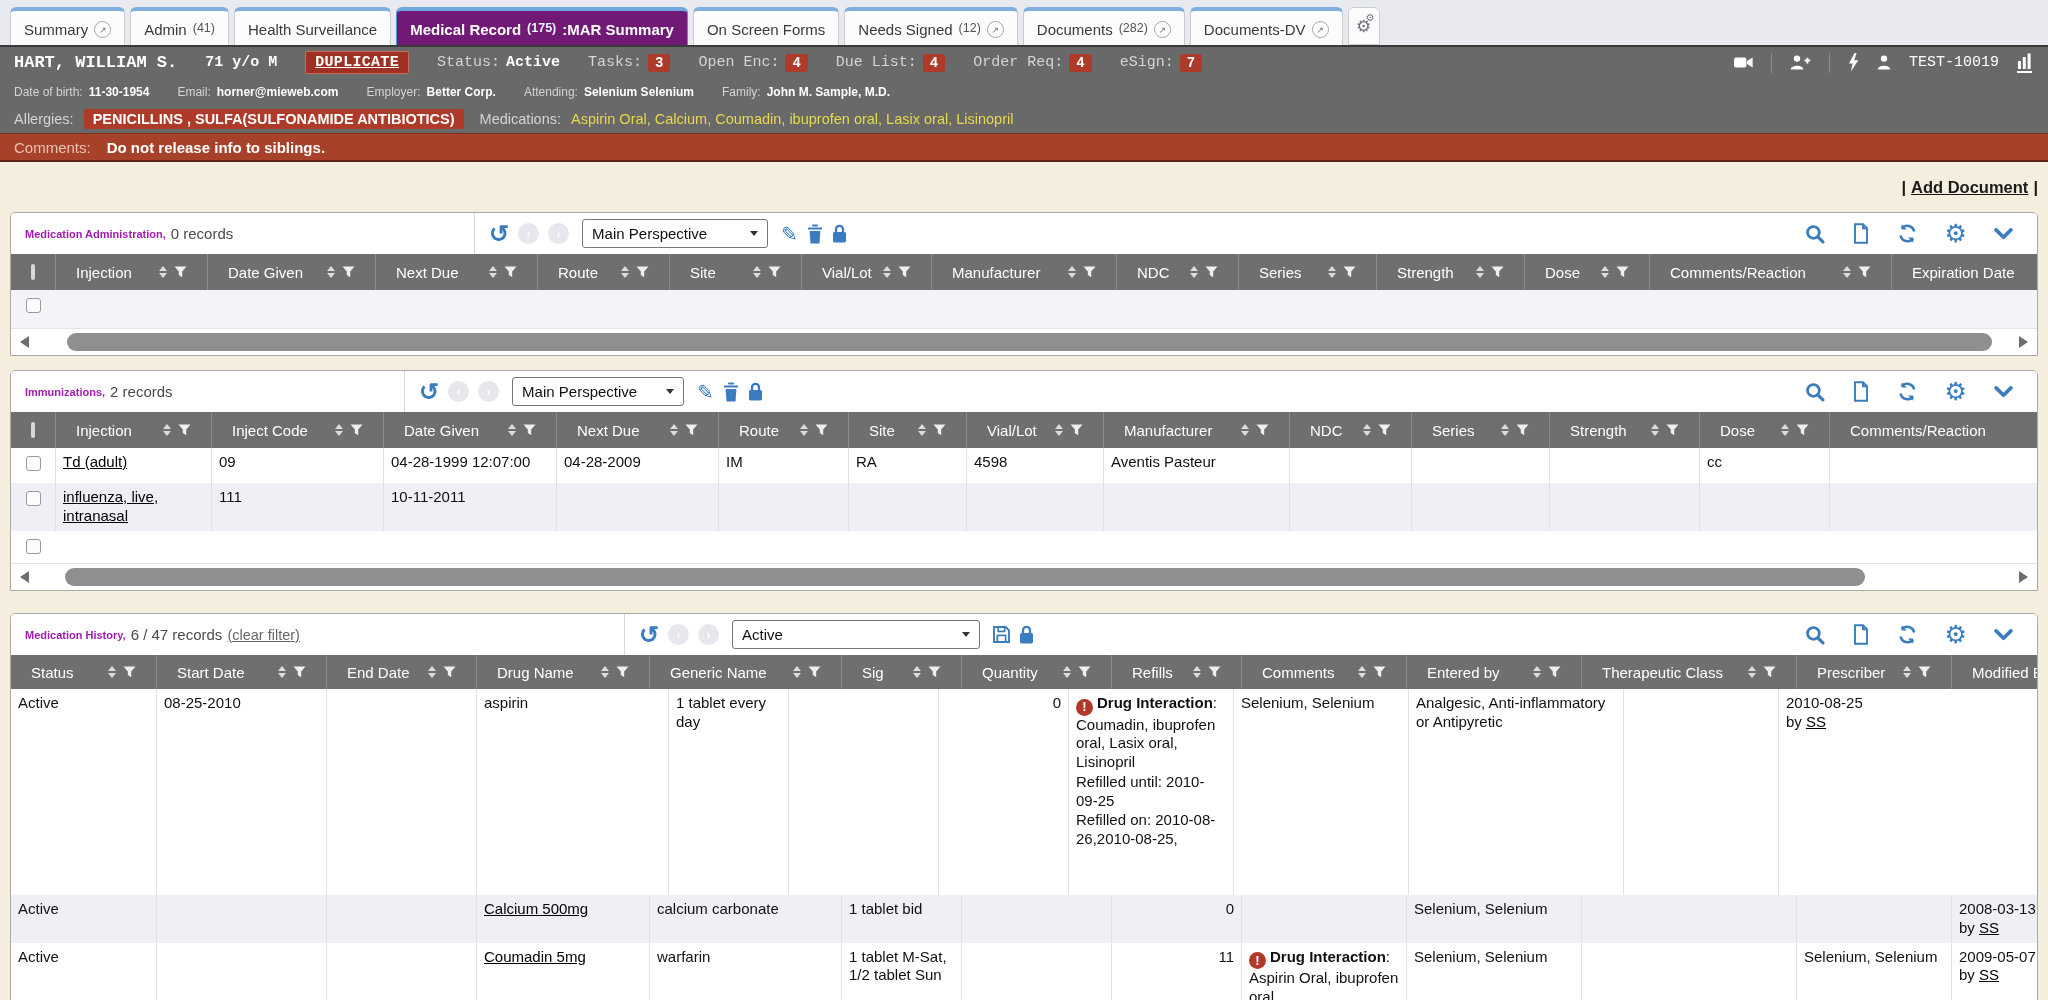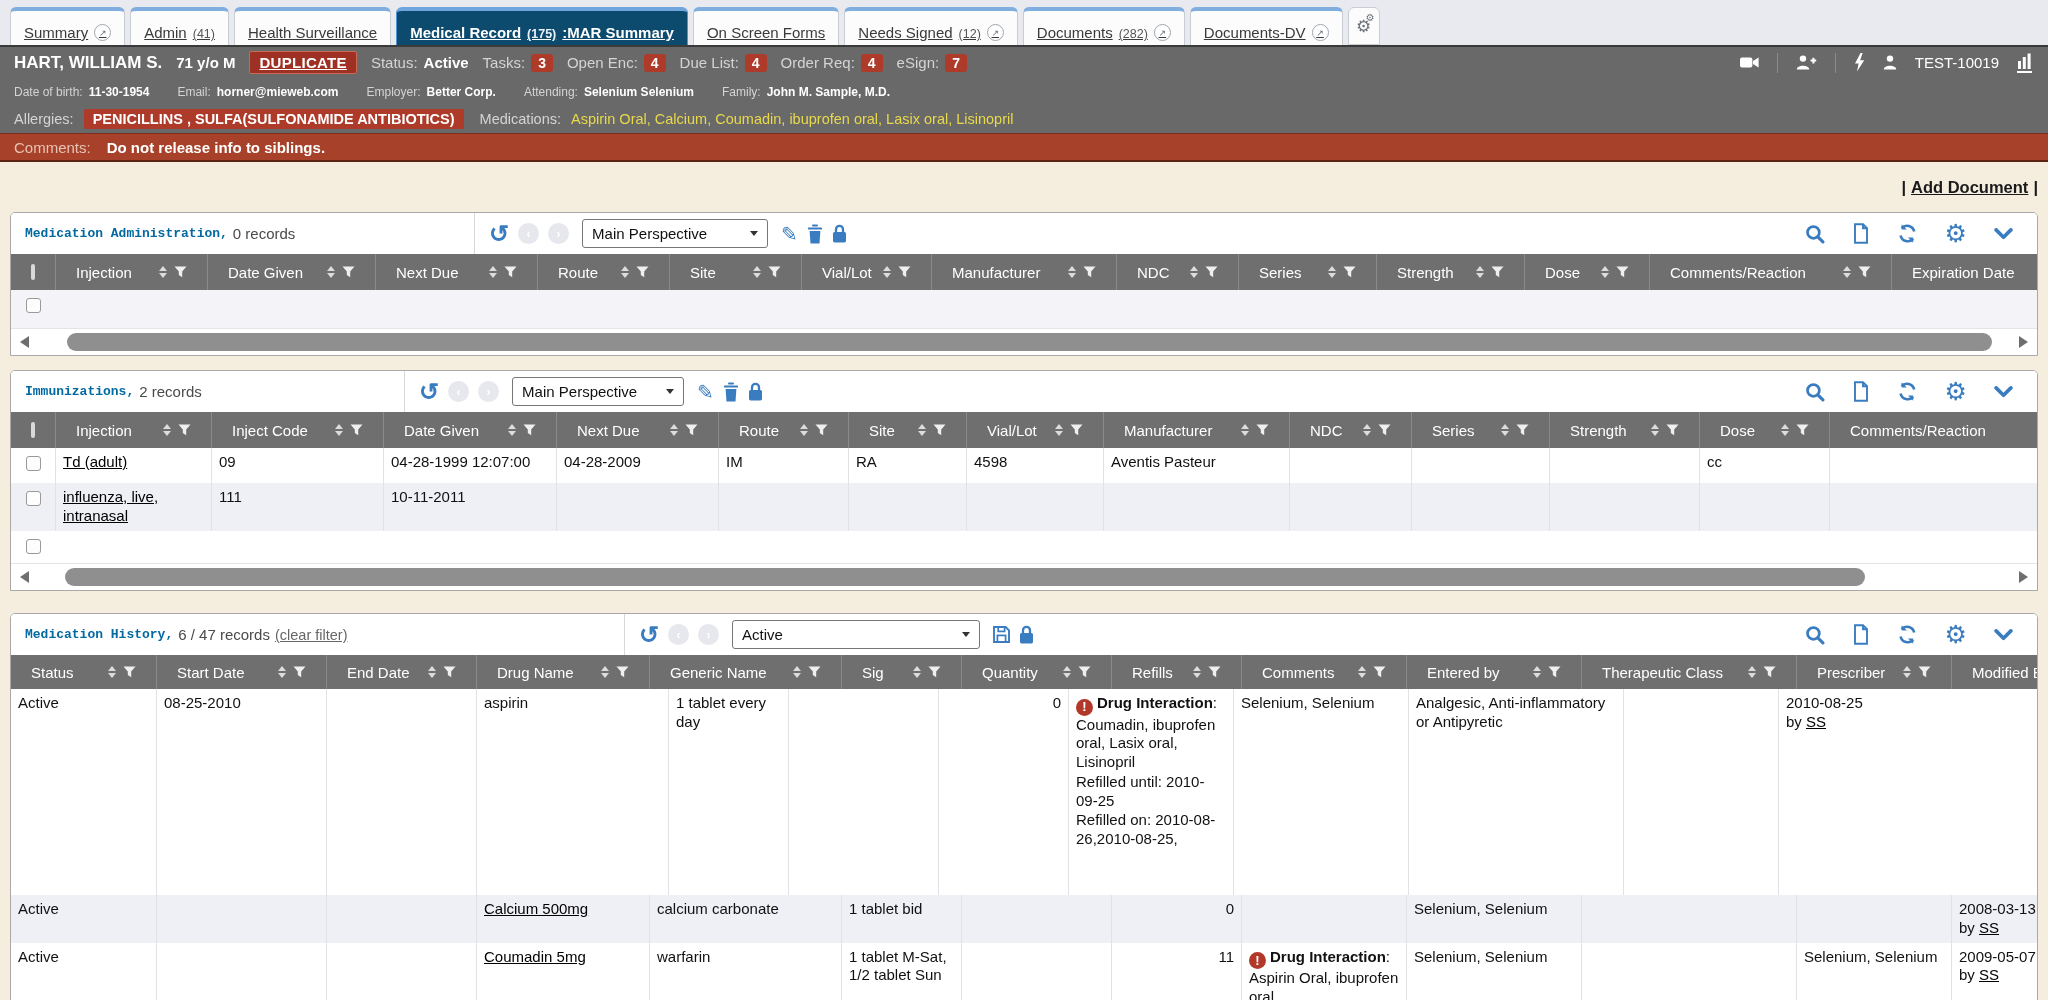--- a/index.html
+++ b/index.html
@@ -1,33 +1,33 @@
 <!DOCTYPE html>
 <html><head>
 <meta charset="utf-8">
 <style>
   * { box-sizing: border-box; margin: 0; padding: 0; }
   html,body { width:2048px; height:1000px; overflow:hidden; }
   body { font-family:"Liberation Sans", sans-serif; background:#F5EEDF; font-size:15px; color:#111; }
 
   
   .tabbar { height:47px; background:#E9EAEF; display:flex; align-items:flex-end; padding:0 0 0 10px; border-bottom:2px solid #3A3A3A; }
-  .tab { display:inline-flex; align-items:flex-end; gap:6px; height:38px; padding:4px 13px; margin-right:5px;
+  .tab { display:inline-flex; align-items:flex-start; gap:6px; height:38px; padding:10px 13px; margin-right:5px;
          background:#FCFCFD; border:1px solid #C8CCD3; border-bottom:none; border-radius:6px 6px 0 0;
-         border-top:4px solid #7FAEDF; color:#3A3A3A; font-size:15px; cursor:pointer; white-space:nowrap;text-decoration:underline; }
+         border-top:4px solid #7FAEDF; color:#3A3A3A; font-size:15px; cursor:pointer; white-space:nowrap; }
   .tab .cnt { font-size:12.5px; color:#555; }
-  .tab.active { background:#0c4a6e; border-color:#4E93D3; border-top-color:#6FA6DE; color:#fff; font-weight:bold; }
+  .tab.active { background:#701a75; border-color:#4E93D3; border-top-color:#6FA6DE; color:#fff; font-weight:bold; }
   .tab.active .cnt { color:#EAF2FB; }
   .popout { width:17px; height:17px; border:1.4px solid #A0A6AE; border-radius:50%; display:inline-flex; align-items:center; justify-content:center; font-size:9px; color:#6A7078; background:#fff; font-weight:normal; }
   .gearbtn { width:32px; height:38px; background:#FCFCFD; border:1px solid #C8CCD3; border-radius:6px 6px 0 0; display:inline-flex; align-items:center; justify-content:center; color:#6E747C; font-size:17px; position:relative; cursor:pointer; }
   .gearbtn .g2 { position:absolute; font-size:10px; top:4px; right:4px; }
 
   
   .pbar { background:#696969; color:#fff; padding-left:14px; display:flex; align-items:center; }
-  .p1 { height:31px; font-size:15px; gap:14px; }
+  .p1 { height:31px; font-size:15px; gap:28px;font-family:Liberation Mono, monospace; }
   .p2 { height:27px; font-size:12px; gap:28px; }
   .p3 { height:28px; font-size:14.5px; gap:10px; }
   .lbl { color:#D4D4D4; font-weight:normal; }
   .val { color:#fff; font-weight:bold; }
   .pname { font-size:17px; font-weight:bold; }
   .numbadge { background:#AE3A2A; color:#fff; font-weight:bold; border-radius:3px; padding:1px 7px; font-size:14px; display:inline-block; cursor:pointer; }
   .dup { background:#9E3123; border:1px solid #C86A55; color:#fff; font-weight:bold; text-decoration:underline; padding:2px 9px; border-radius:2px; letter-spacing:.3px; cursor:pointer; }
   .pair { display:inline-flex; gap:6px; align-items:center; white-space:nowrap; }
   .pright { margin-left:auto; display:flex; align-items:center; gap:18px; padding-right:16px; }
   .pright svg { display:block; }
@@ -41,21 +41,21 @@
   .chartic { border-bottom:2px solid #fff; padding-bottom:1px; }
 
   
   .adddoc { height:50px; display:flex; align-items:center; justify-content:flex-end; padding-right:10px; font-size:16.5px; font-weight:bold; color:#1A1A1A; gap:5px; }
   .adddoc a { color:#1A1A1A; text-decoration:underline; cursor:pointer; }
 
   
   .panel { margin:0 10px; background:#fff; border:1px solid #A9A9A9; border-radius:5px 5px 0 0; overflow:hidden; }
   .phead { height:41px; background:#FFFFFF; display:flex; align-items:center; padding:0 14px 0 14px; }
   .ptitle { display:flex; align-items:baseline; gap:5px; flex:none; height:100%; align-items:center; border-right:1px solid #D8D8D8; padding-right:12px; }
-  .ptitle b { color:#0369a1; font-size:13px;font-family:Liberation Mono, monospace; }
+  .ptitle b { color:#a21caf; font-size:11px; }
   .ptitle span { color:#4A4A4A; font-size:15px; }
   .ptitle a { color:#666; text-decoration:underline; cursor:pointer; font-size:14.5px; }
   .pctrl { display:flex; align-items:center; gap:9px; margin-left:14px; }
   .undo { color:#3A7CC0; font-size:24px; font-weight:bold; line-height:1; cursor:pointer; }
   .navc { width:21px; height:21px; border-radius:50%; background:#E7E7EE; color:#fff; display:inline-flex; align-items:center; justify-content:center; font-size:12px; font-weight:bold; cursor:default; }
   .fselect { height:29px; border:1px solid #767676; border-radius:3px; background:#fff; display:inline-flex; align-items:center; padding:0 9px; font-size:15px; color:#111; position:relative; cursor:pointer; margin:0 4px; }
   .fselect .sval { flex:1; }
   .selarrow { margin-left:14px; width:0; height:0; border-left:4.5px solid transparent; border-right:4.5px solid transparent; border-top:5.5px solid #333; }
   .pencil { color:#3A7CC0; font-size:20px; cursor:pointer; }
   .bico { color:#3A7CC0; cursor:pointer; display:inline-flex; }

